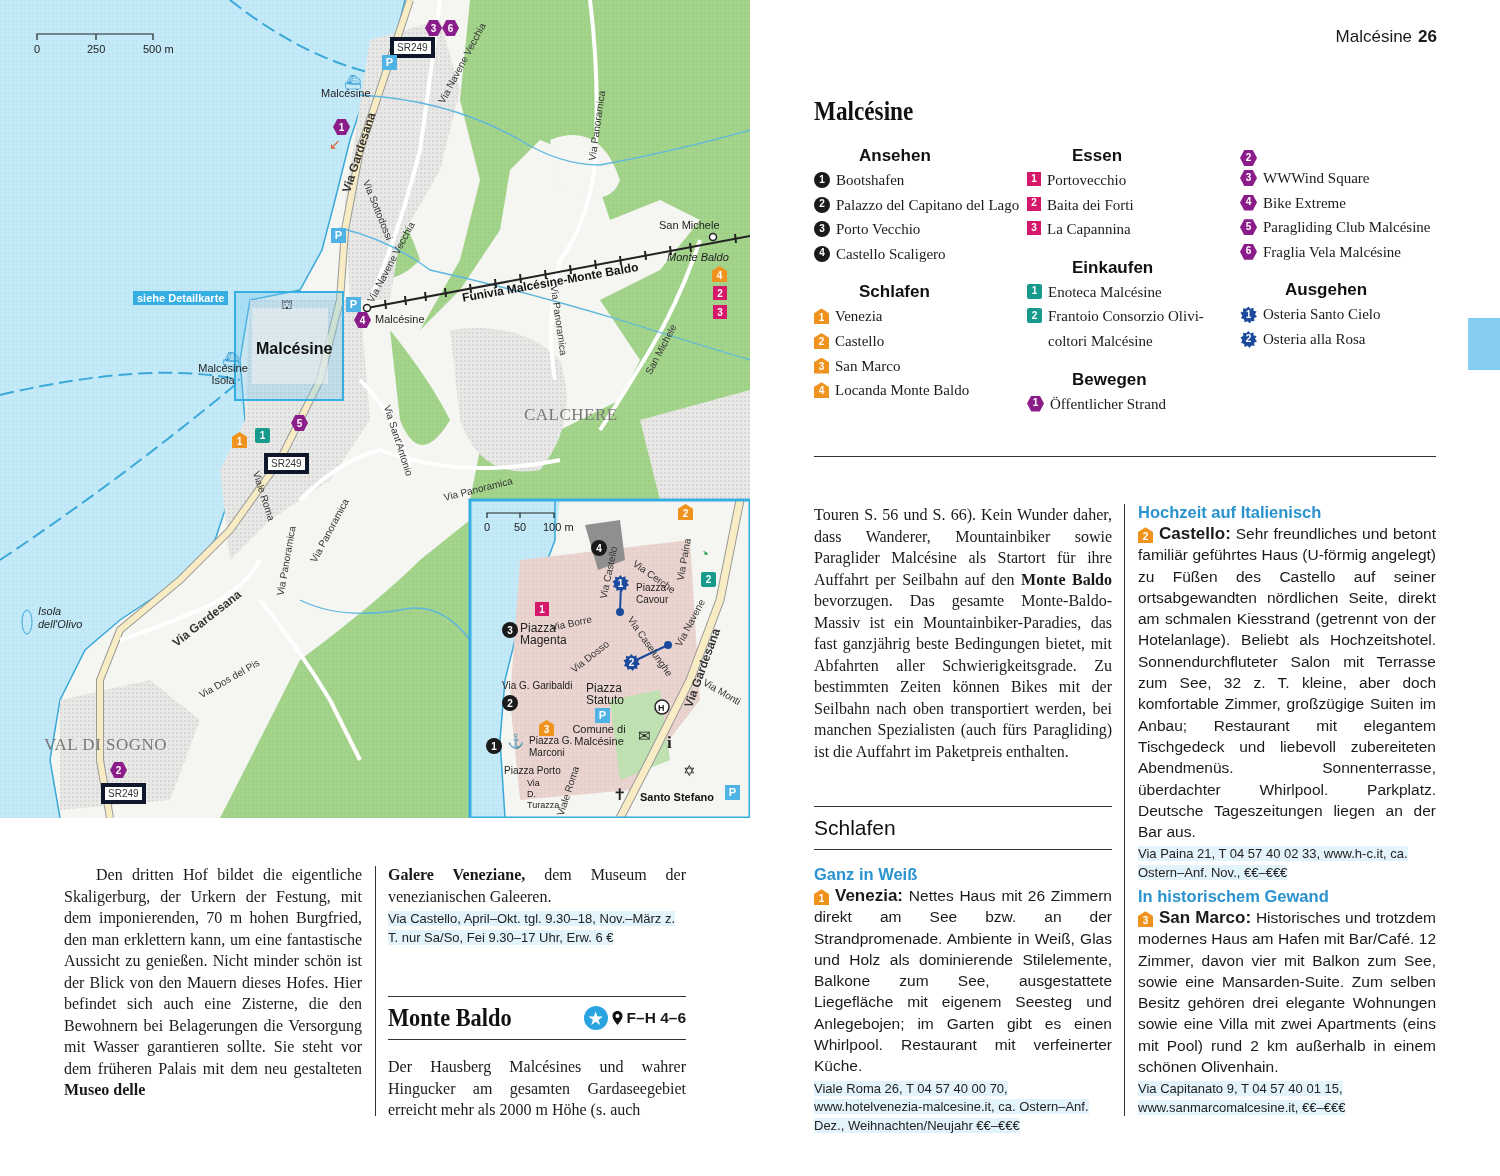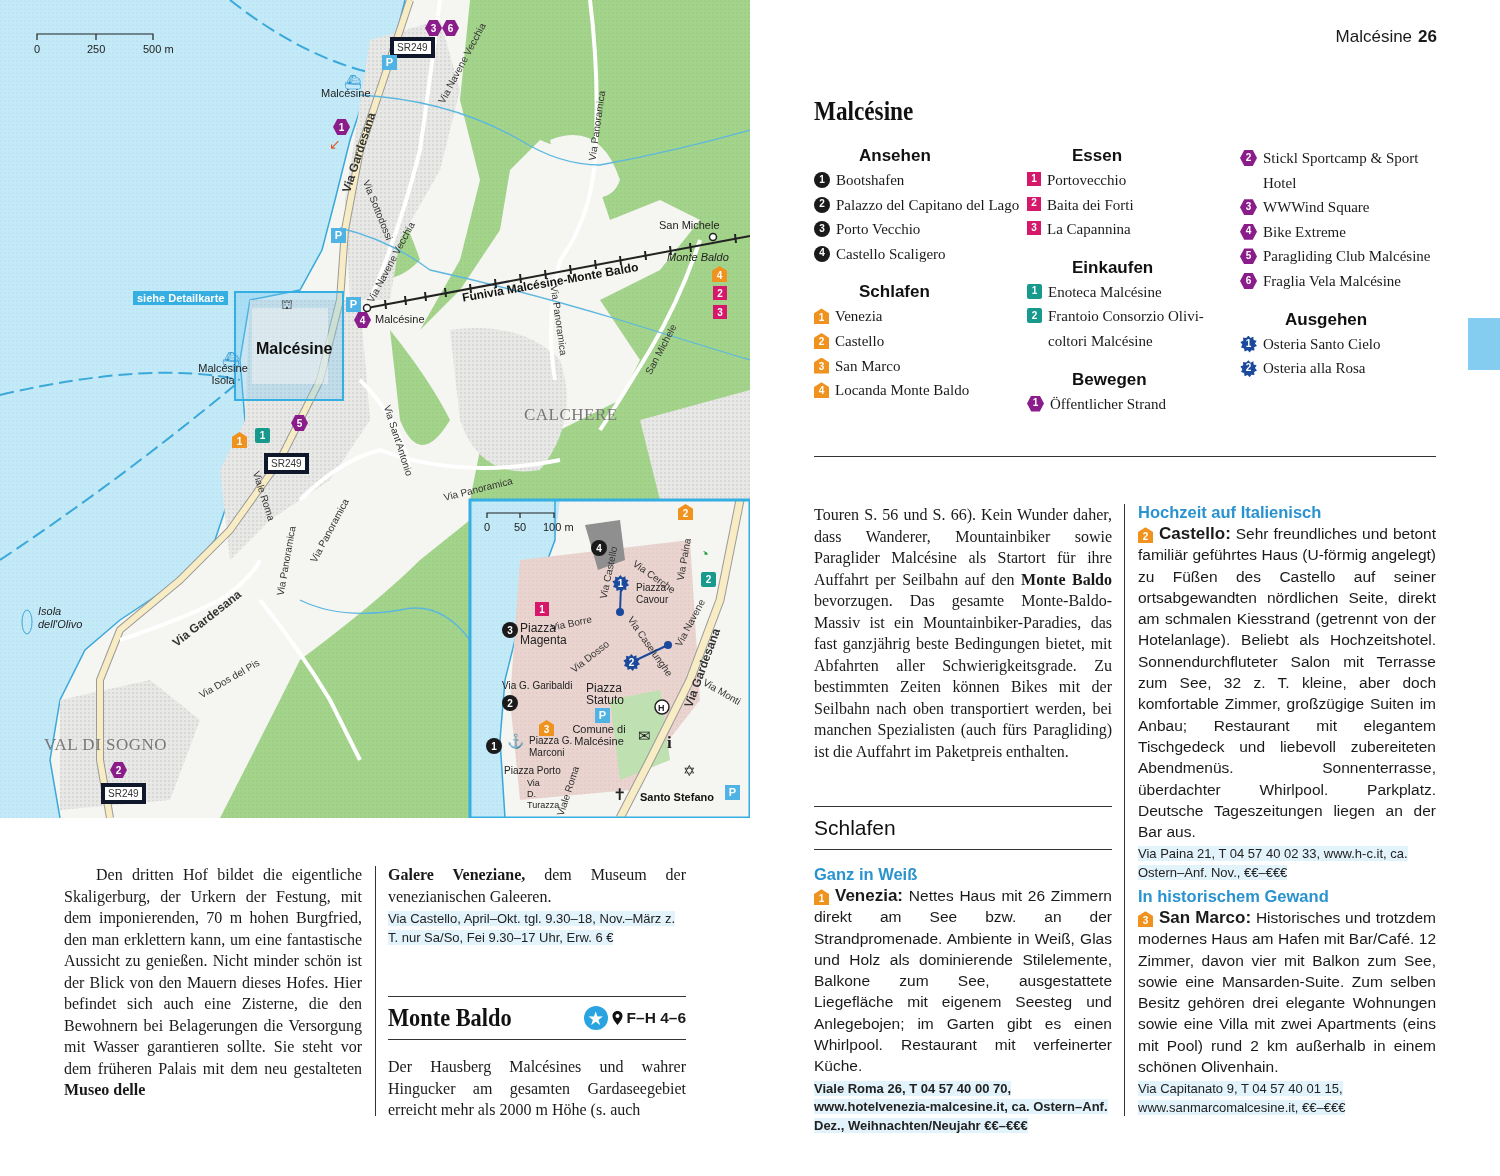--- a/index.html
+++ b/index.html
@@ -351,21 +351,20 @@
         <span class="mk hex">1</span>
         <span class="txt">Öffentlicher Strand</span>
       </div>
   </div>
 </div>
 
 <div class="legend-col" style="left:1240px;top:146px;width:200px;">
   <div class="grp">
     <div class="legend-item">
         <span class="mk hex">2</span>
-        <span class="txt">Stickl Sportcamp &amp; Sport Hotel</span>
       </div>
     <div class="legend-item">
         <span class="mk hex">3</span>
         <span class="txt">WWWind Square</span>
       </div>
     <div class="legend-item">
         <span class="mk hex">4</span>
         <span class="txt">Bike Extreme</span>
       </div>
     <div class="legend-item">
@@ -396,21 +395,21 @@
   <span>Touren S. 56 und S. 66). Kein Wunder daher, dass Wanderer, Mountainbiker sowie Paraglider Malcésine als Startort für ihre Auffahrt per Seilbahn auf den</span>
   <b>Monte Baldo</b><span> bevorzugen. Das gesamte Monte-Baldo-Massiv ist ein Mountainbiker-Paradies, das fast ganzjährig beste Bedingungen bietet, mit Abfahrten aller Schwierigkeitsgrade. Zu bestimmten Zeiten können Bikes mit der Seilbahn nach oben transportiert werden, bei manchen Spezialisten (auch fürs Paragliding) ist die Auffahrt im Paketpreis enthalten.</span>
 </div>
 <div class="vrule" style="left:1124px;top:504px;height:612px;"></div>
 
 <div class="schlafen-head">Schlafen</div>
 
 <div style="position:absolute;left:814px;top:864px;width:298px;">
   <div class="box-title">Ganz in Weiß</div>
   <div class="sans-text"><span class="mk house">1</span><b>Venezia:</b><span> Nettes Haus mit 26 Zimmern direkt am See bzw. an der Strandpromenade. Ambiente in Weiß, Glas und Holz als dominierende Stilelemente, Balkone zum See, ausgestattete Liegefläche mit eigenem Seesteg und Anlegebojen; im Garten gibt es einen Whirlpool. Restaurant mit verfeinerter Küche.</span></div>
-  <div style="margin-top:2px;line-height:17.8px;font-weight:bold;"><span class="info-line">Viale Roma 26, T 04 57 40 00 70, www.hotelvenezia-malcesine.it, ca. Ostern–Anf. Dez., Weihnachten/Neujahr €€–€€€</span></div>
+  <div style="margin-top:2px;line-height:17.8px;"><span class="info-line">Viale Roma 26, T 04 57 40 00 70, www.hotelvenezia-malcesine.it, ca. Ostern–Anf. Dez., Weihnachten/Neujahr €€–€€€</span></div>
 </div>
 
 <div style="position:absolute;left:1138px;top:502px;width:298px;">
   <div class="box-title">Hochzeit auf Italienisch</div>
   <div class="sans-text"><span class="mk house">2</span><b>Castello:</b><span> Sehr freundliches und betont familiär geführtes Haus (U-förmig angelegt) zu Füßen des Castello auf seiner ortsabgewandten nördlichen Seite, direkt am schmalen Kiesstrand (getrennt von der Hotelanlage). Beliebt als Hochzeitshotel. Sonnendurchfluteter Salon mit Terrasse zum See, 32 z. T. kleine, aber doch komfortable Zimmer, großzügige Suiten im Anbau; Restaurant mit elegantem Tischgedeck und liebevoll zubereiteten Abendmenüs. Sonnenterrasse, überdachter Whirlpool. Parkplatz. Deutsche Tageszeitungen liegen an der Bar aus.</span></div>
   <div style="margin-top:2px;line-height:17.8px;"><span class="info-line">Via Paina 21, T 04 57 40 02 33, www.h-c.it, ca. Ostern–Anf. Nov., €€–€€€</span></div>
 </div>
 
 <div style="position:absolute;left:1138px;top:886px;width:298px;">
   <div class="box-title">In historischem Gewand</div>

